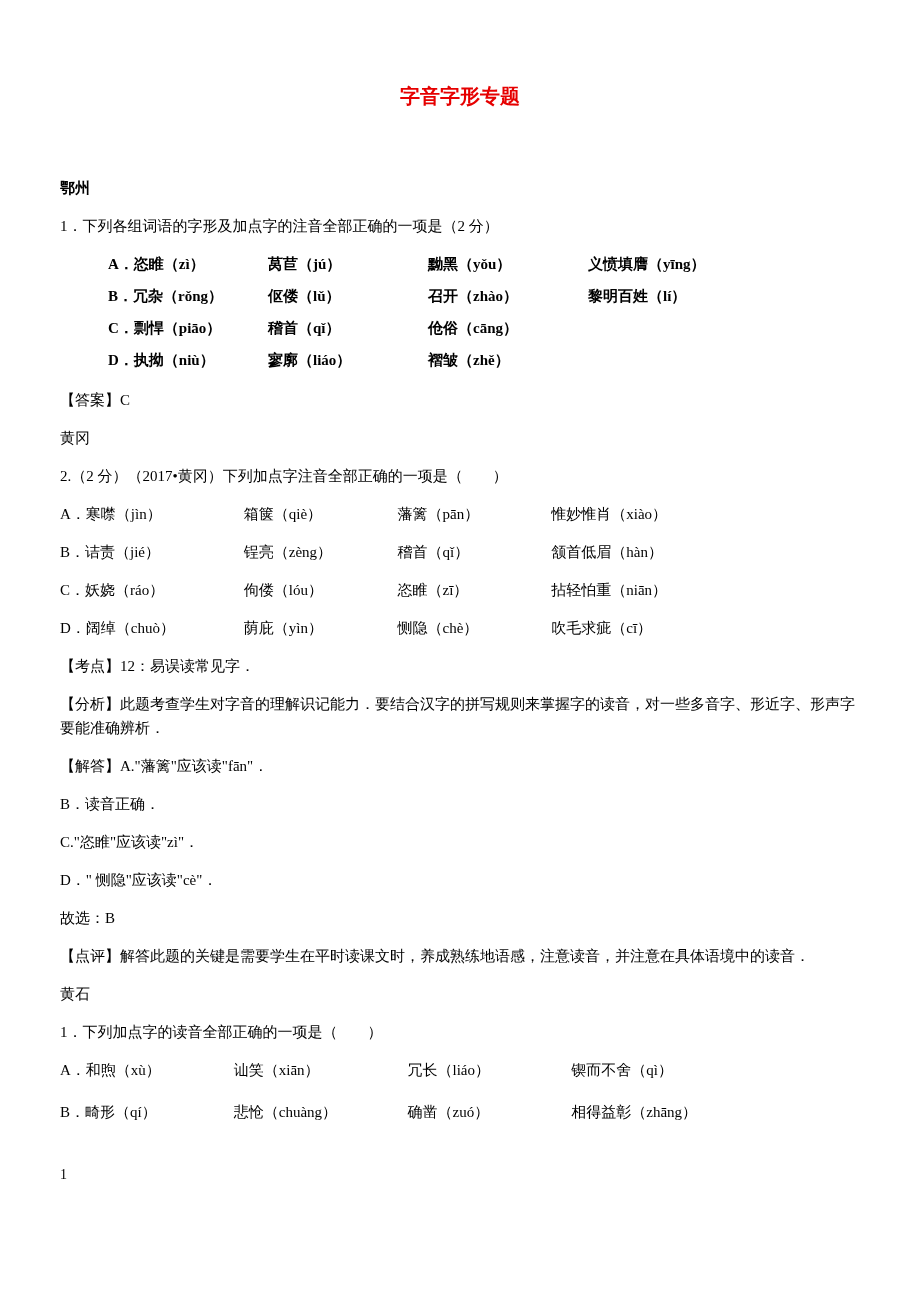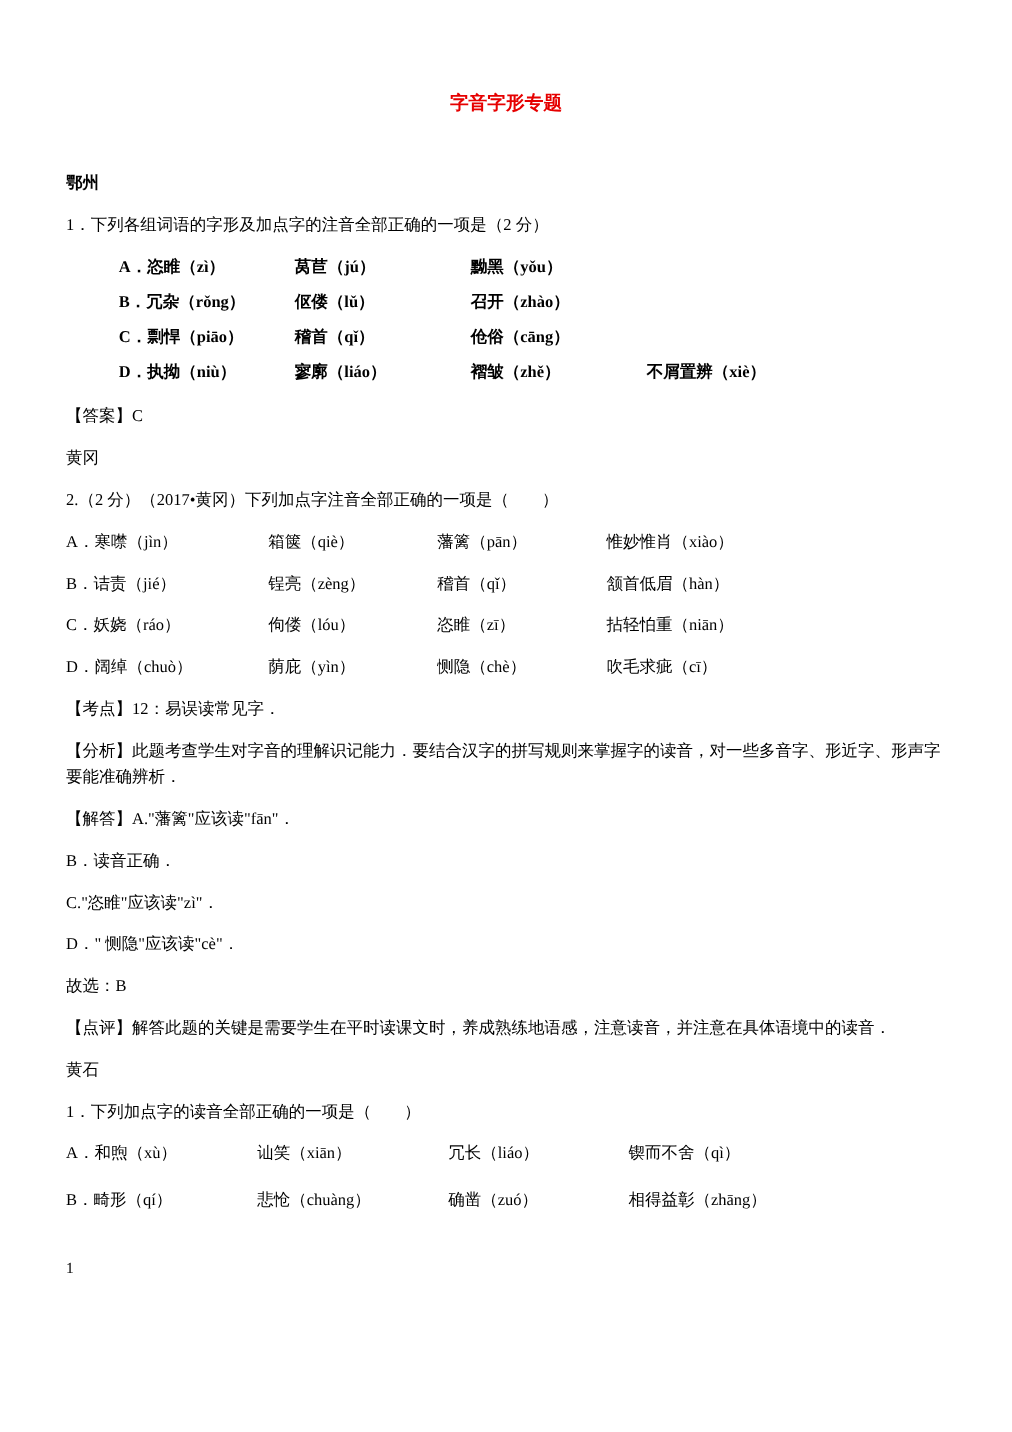--- a/index.html
+++ b/index.html
@@ -10,22 +10,22 @@
     width: 920px;
     box-sizing: border-box;
     font-size: 15px;
     line-height: 1.6;
     color: #000;
   }
   .title {
     text-align: center;
     color: #e60000;
     font-weight: bold;
-    font-size: 17px;
-    margin-bottom: 48px;
+    font-size: 20px;
+    margin-bottom: 64px;
   }
   .bold {
     font-weight: bold;
   }
   .para {
     margin-bottom: 14px;
   }
   .options-row {
     display: flex;
     margin-bottom: 8px;
@@ -75,36 +75,37 @@
 <div class="title">字音字形专题</div>
 
 <div class="para bold">鄂州</div>
 
 <div class="para">1．下列各组词语的字形及加点字的注音全部正确的一项是（2 分）</div>
 
 <div class="options-row">
   <span class="opt-label">A．恣睢（zì）</span>
   <span class="opt-col1">莴苣（jú）</span>
   <span class="opt-col2">黝黑（yǒu）</span>
+  <span class="opt-col3">义愤填膺（yīng）</span>
 </div>
 <div class="options-row">
   <span class="opt-label">B．冗杂（rǒng）</span>
   <span class="opt-col1">伛偻（lǔ）</span>
   <span class="opt-col2">召开（zhào）</span>
+  <span class="opt-col3">黎明百姓（lí）</span>
 </div>
 <div class="options-row">
   <span class="opt-label">C．剽悍（piāo）</span>
   <span class="opt-col1">稽首（qǐ）</span>
   <span class="opt-col2">伧俗（cāng）</span>
 </div>
 <div class="options-row">
   <span class="opt-label">D．执拗（niù）</span>
   <span class="opt-col1">寥廓（liáo）</span>
   <span class="opt-col2">褶皱（zhě）</span>
-  <span class="opt-col3">不屑置辨（xiè）</span>
 </div>
 
 <div class="para" style="margin-top:16px;">【答案】C</div>
 
 <div class="para">黄冈</div>
 
 <div class="para">2.（2 分）（2017•黄冈）下列加点字注音全部正确的一项是（　　）</div>
 
 <div class="q2-row">
   <span class="q2-a">A．寒噤（jìn）</span>

